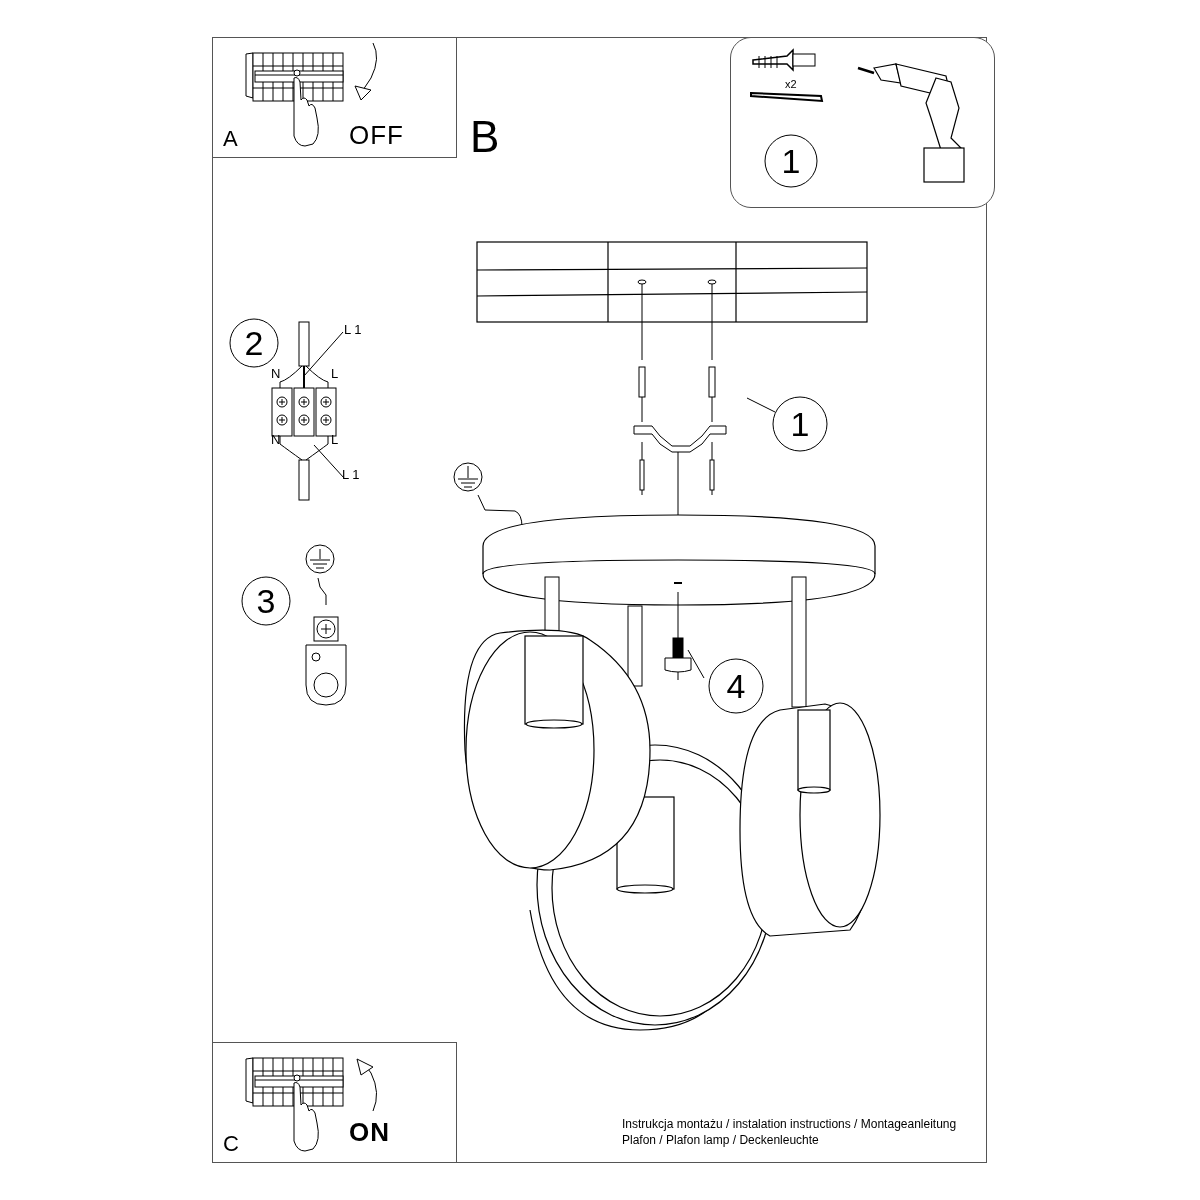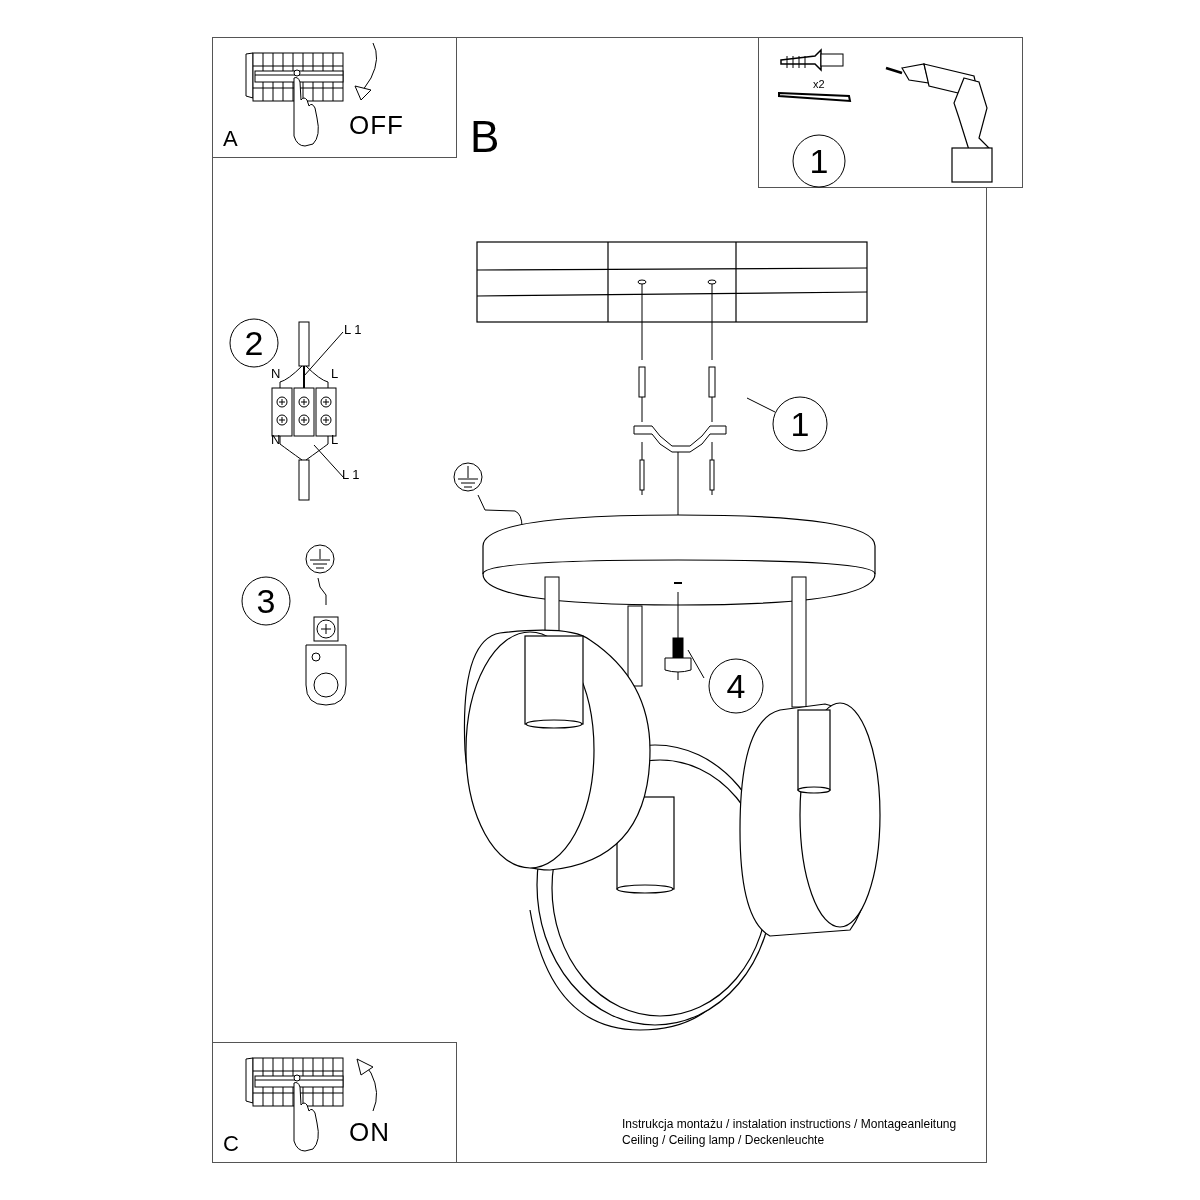--- a/index.html
+++ b/index.html
@@ -1,21 +1,21 @@
 <!DOCTYPE html>
 <html><head>
   <meta charset="utf-8">
   <style>
     html, body { margin: 0; padding: 0; background: #ffffff; }
     body { width: 1200px; height: 1200px; position: relative; overflow: hidden; font-family: "Liberation Sans", sans-serif; color: #000; }
     .frame { position: absolute; left: 212px; top: 37px; width: 775px; height: 1126px; border: 1.5px solid #555; box-sizing: border-box; }
     .panel { position: absolute; border: 1.5px solid #555; box-sizing: border-box; background: #fff; }
     .panel-a { left: 212px; top: 37px; width: 245px; height: 121px; }
     .panel-c { left: 212px; top: 1042px; width: 245px; height: 121px; }
-    .panel-1 { left: 758px; top: 37px; width: 265px; height: 151px; }
+    .panel-1 { left: 730px; top: 37px; width: 265px; height: 171px; border-radius: 21px; }
     .letter { position: absolute; font-size: 22px; line-height: 1; }
     .state { position: absolute; font-size: 26px; line-height: 1; letter-spacing: 1px; }
     .big-letter { position: absolute; font-size: 44px; line-height: 1; }
     .x2 { position: absolute; font-size: 11px; }
     svg { position: absolute; overflow: visible; }
     .num { position: absolute; font-size: 34px; line-height: 1; text-align: center; }
     .wire-label { position: absolute; font-size: 13px; line-height: 1; }
     .footer { position: absolute; left: 622px; top: 1116px; font-size: 12px; line-height: 16px; }
   </style>
 </head>
@@ -42,21 +42,21 @@
       <line x1="40" y1="50" x2="130" y2="50"></line>
       <rect x="42" y="33" width="88" height="11" fill="#fff"></rect>
       <line x1="42" y1="37" x2="130" y2="37"></line>
       <circle cx="84" cy="35" r="3"></circle>
       <path d="M81 40 L81 98 Q84 108 92 108 L100 106 Q108 98 104 80 L102 70 Q99 64 96 68 L94 62 Q91 58 88 62 L87 44 Q85 38 81 40 Z"></path>
       <path d="M160 5 Q168 20 158 40 L150 52" fill="none"></path>
       <path d="M142 48 L148 62 L158 52 Z" fill="#fff"></path>
     </g>
   </svg>
   <span class="letter" style="left:10px; top:90px;">A</span>
-  <span class="state" style="left:136px; top:74px;">OFF</span>
+  <span class="state" style="left:136px; top:84px;">OFF</span>
 </div>
 
 <span class="big-letter" style="left:470px; top:115px;">B</span>
 
 <div class="panel panel-1">
   <svg width="265" height="159">
     <g stroke="#000" fill="#fff">
       <path d="M22 22 L56 18 L62 12 L62 32 L56 26 L22 26 Z" stroke-width="1.5"></path>
       <rect x="62" y="16" width="22" height="12"></rect>
       <line x1="28" y1="18" x2="28" y2="30"></line>
@@ -225,19 +225,19 @@
       <line x1="40" y1="50" x2="130" y2="50"></line>
       <rect x="42" y="33" width="88" height="11" fill="#fff"></rect>
       <line x1="42" y1="37" x2="130" y2="37"></line>
       <circle cx="84" cy="35" r="3"></circle>
       <path d="M81 40 L81 98 Q84 108 92 108 L100 106 Q108 98 104 80 L102 70 Q99 64 96 68 L94 62 Q91 58 88 62 L87 44 Q85 38 81 40 Z"></path>
       <path d="M160 68 Q168 50 158 30 L152 22" fill="none"></path>
       <path d="M144 16 L148 32 L160 24 Z" fill="#fff"></path>
     </g>
   </svg>
   <span class="letter" style="left:10px; top:90px;">C</span>
-  <span class="state" style="left:136px; top:76px;">ON</span>
+  <span class="state" style="left:136px; top:76px;font-weight:bold;">ON</span>
 </div>
 
 <div class="footer">
   <div>Instrukcja montażu / instalation instructions / Montageanleitung</div>
-  <div>Ceiling / Ceiling lamp / Deckenleuchte</div>
+  <div>Plafon / Plafon lamp / Deckenleuchte</div>
 </div>
 
 </body></html>

